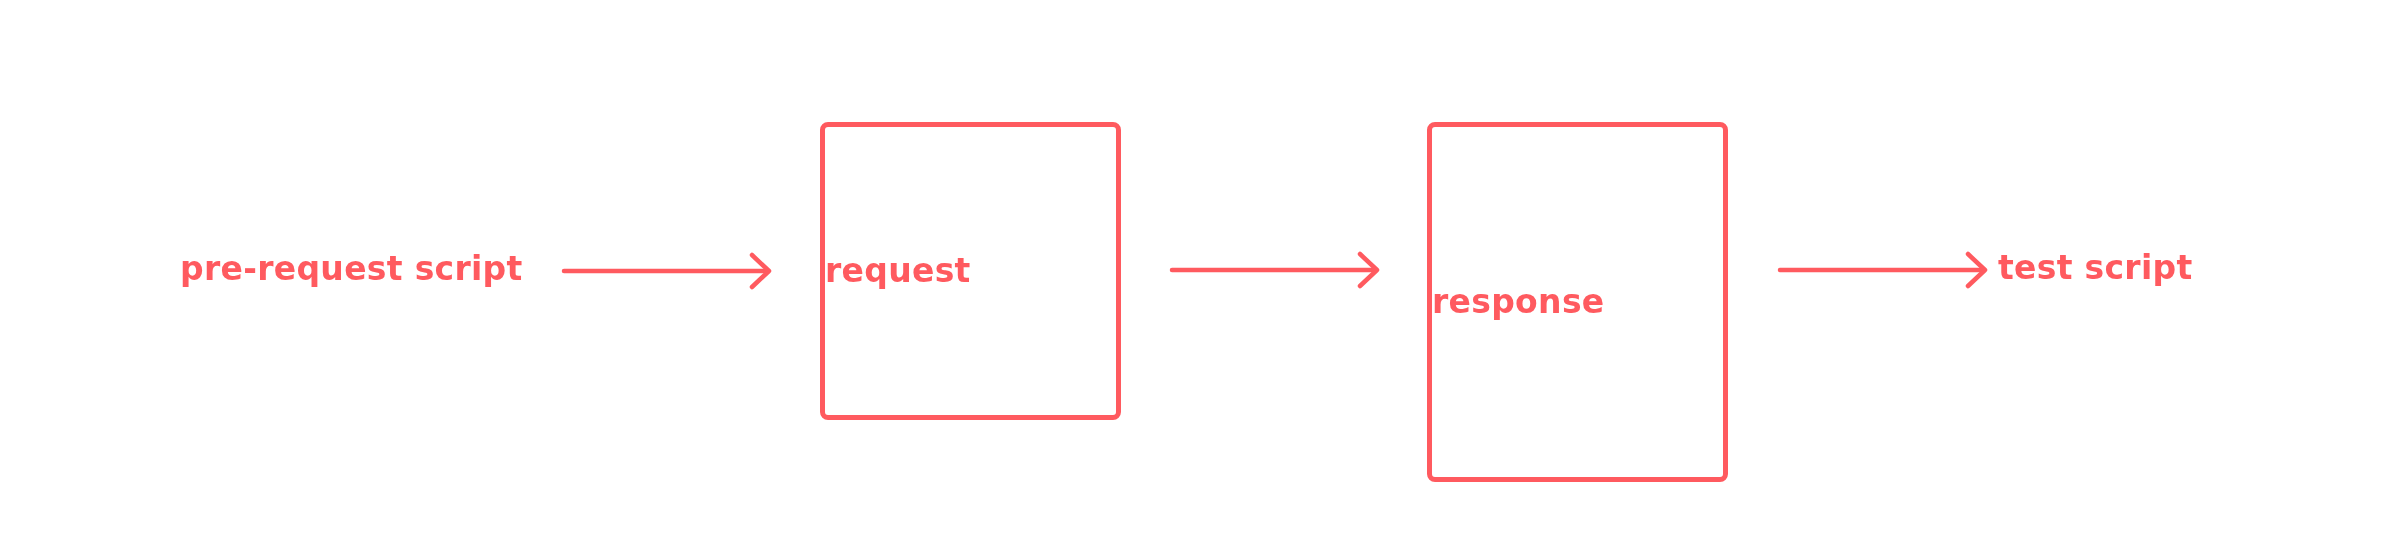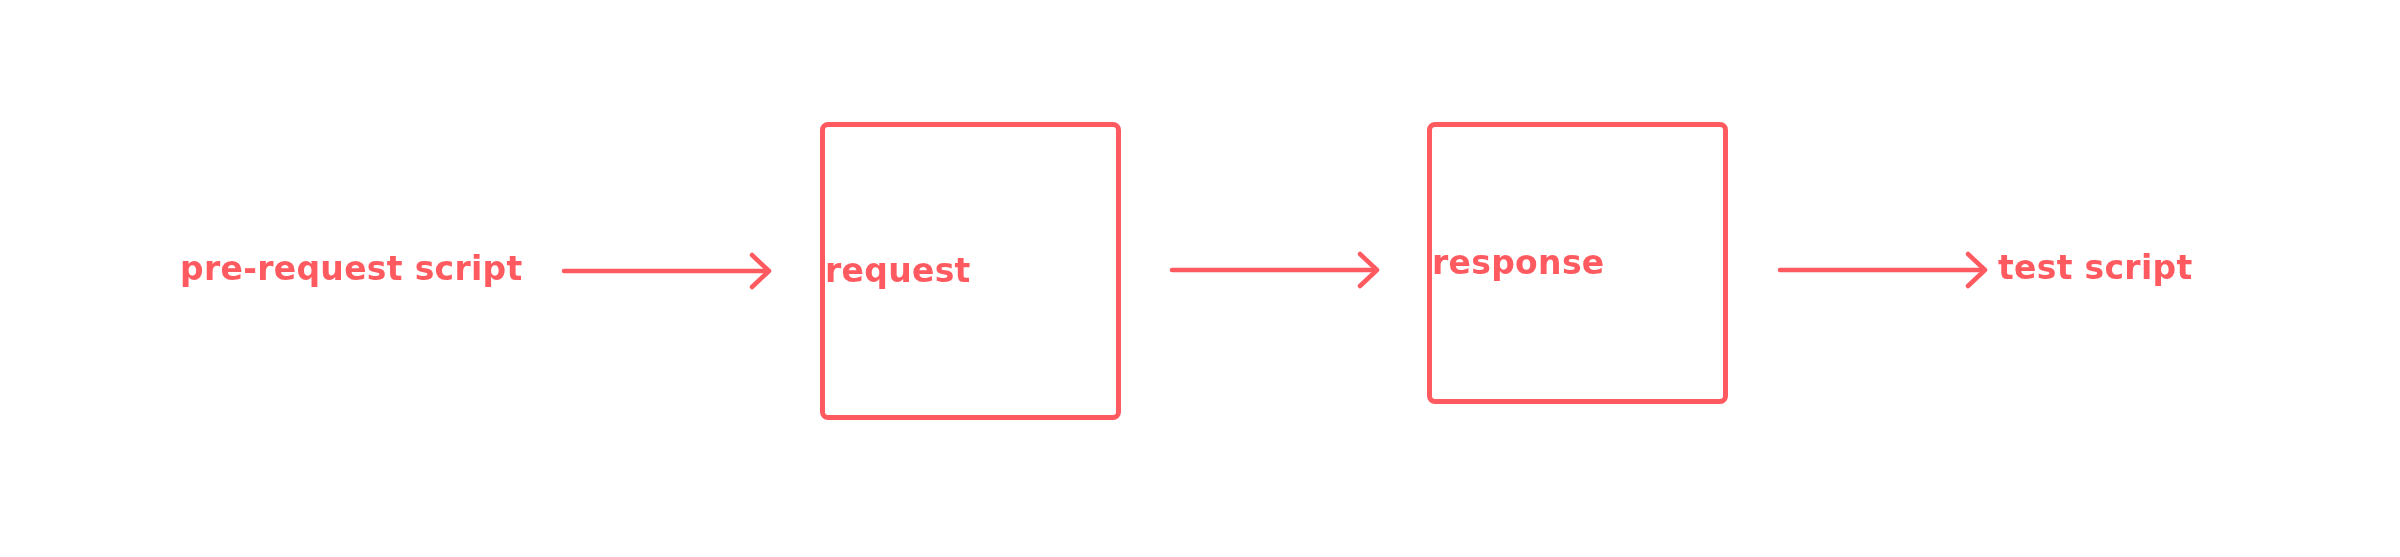--- a/index.html
+++ b/index.html
@@ -60,21 +60,21 @@
 
   <div class="box" style="left:820px; top:122px; width:301px; height:298px;">
     <span class="box-label">request</span>
   </div>
 
   <svg class="arrow" style="left:1168px; top:249px;" width="220" height="42" viewBox="0 0 220 42">
     <line x1="4" y1="21" x2="208" y2="21" stroke="#FF5A5F" stroke-width="4.5" stroke-linecap="round"></line>
     <polyline points="192,5 209,21 192,37" fill="none" stroke="#FF5A5F" stroke-width="4.5" stroke-linecap="round" stroke-linejoin="round"></polyline>
   </svg>
 
-  <div class="box" style="left:1427px; top:122px; width:301px; height:282px;">
+  <div class="box" style="left:1427px; top:122px; width:301px; height:360px;">
     <span class="box-label">response</span>
   </div>
 
   <svg class="arrow" style="left:1776px; top:249px;" width="220" height="42" viewBox="0 0 220 42">
     <line x1="4" y1="21" x2="208" y2="21" stroke="#FF5A5F" stroke-width="4.5" stroke-linecap="round"></line>
     <polyline points="192,5 209,21 192,37" fill="none" stroke="#FF5A5F" stroke-width="4.5" stroke-linecap="round" stroke-linejoin="round"></polyline>
   </svg>
 
   <div class="label" style="left:1998px; top:248px;">test script</div>
 

